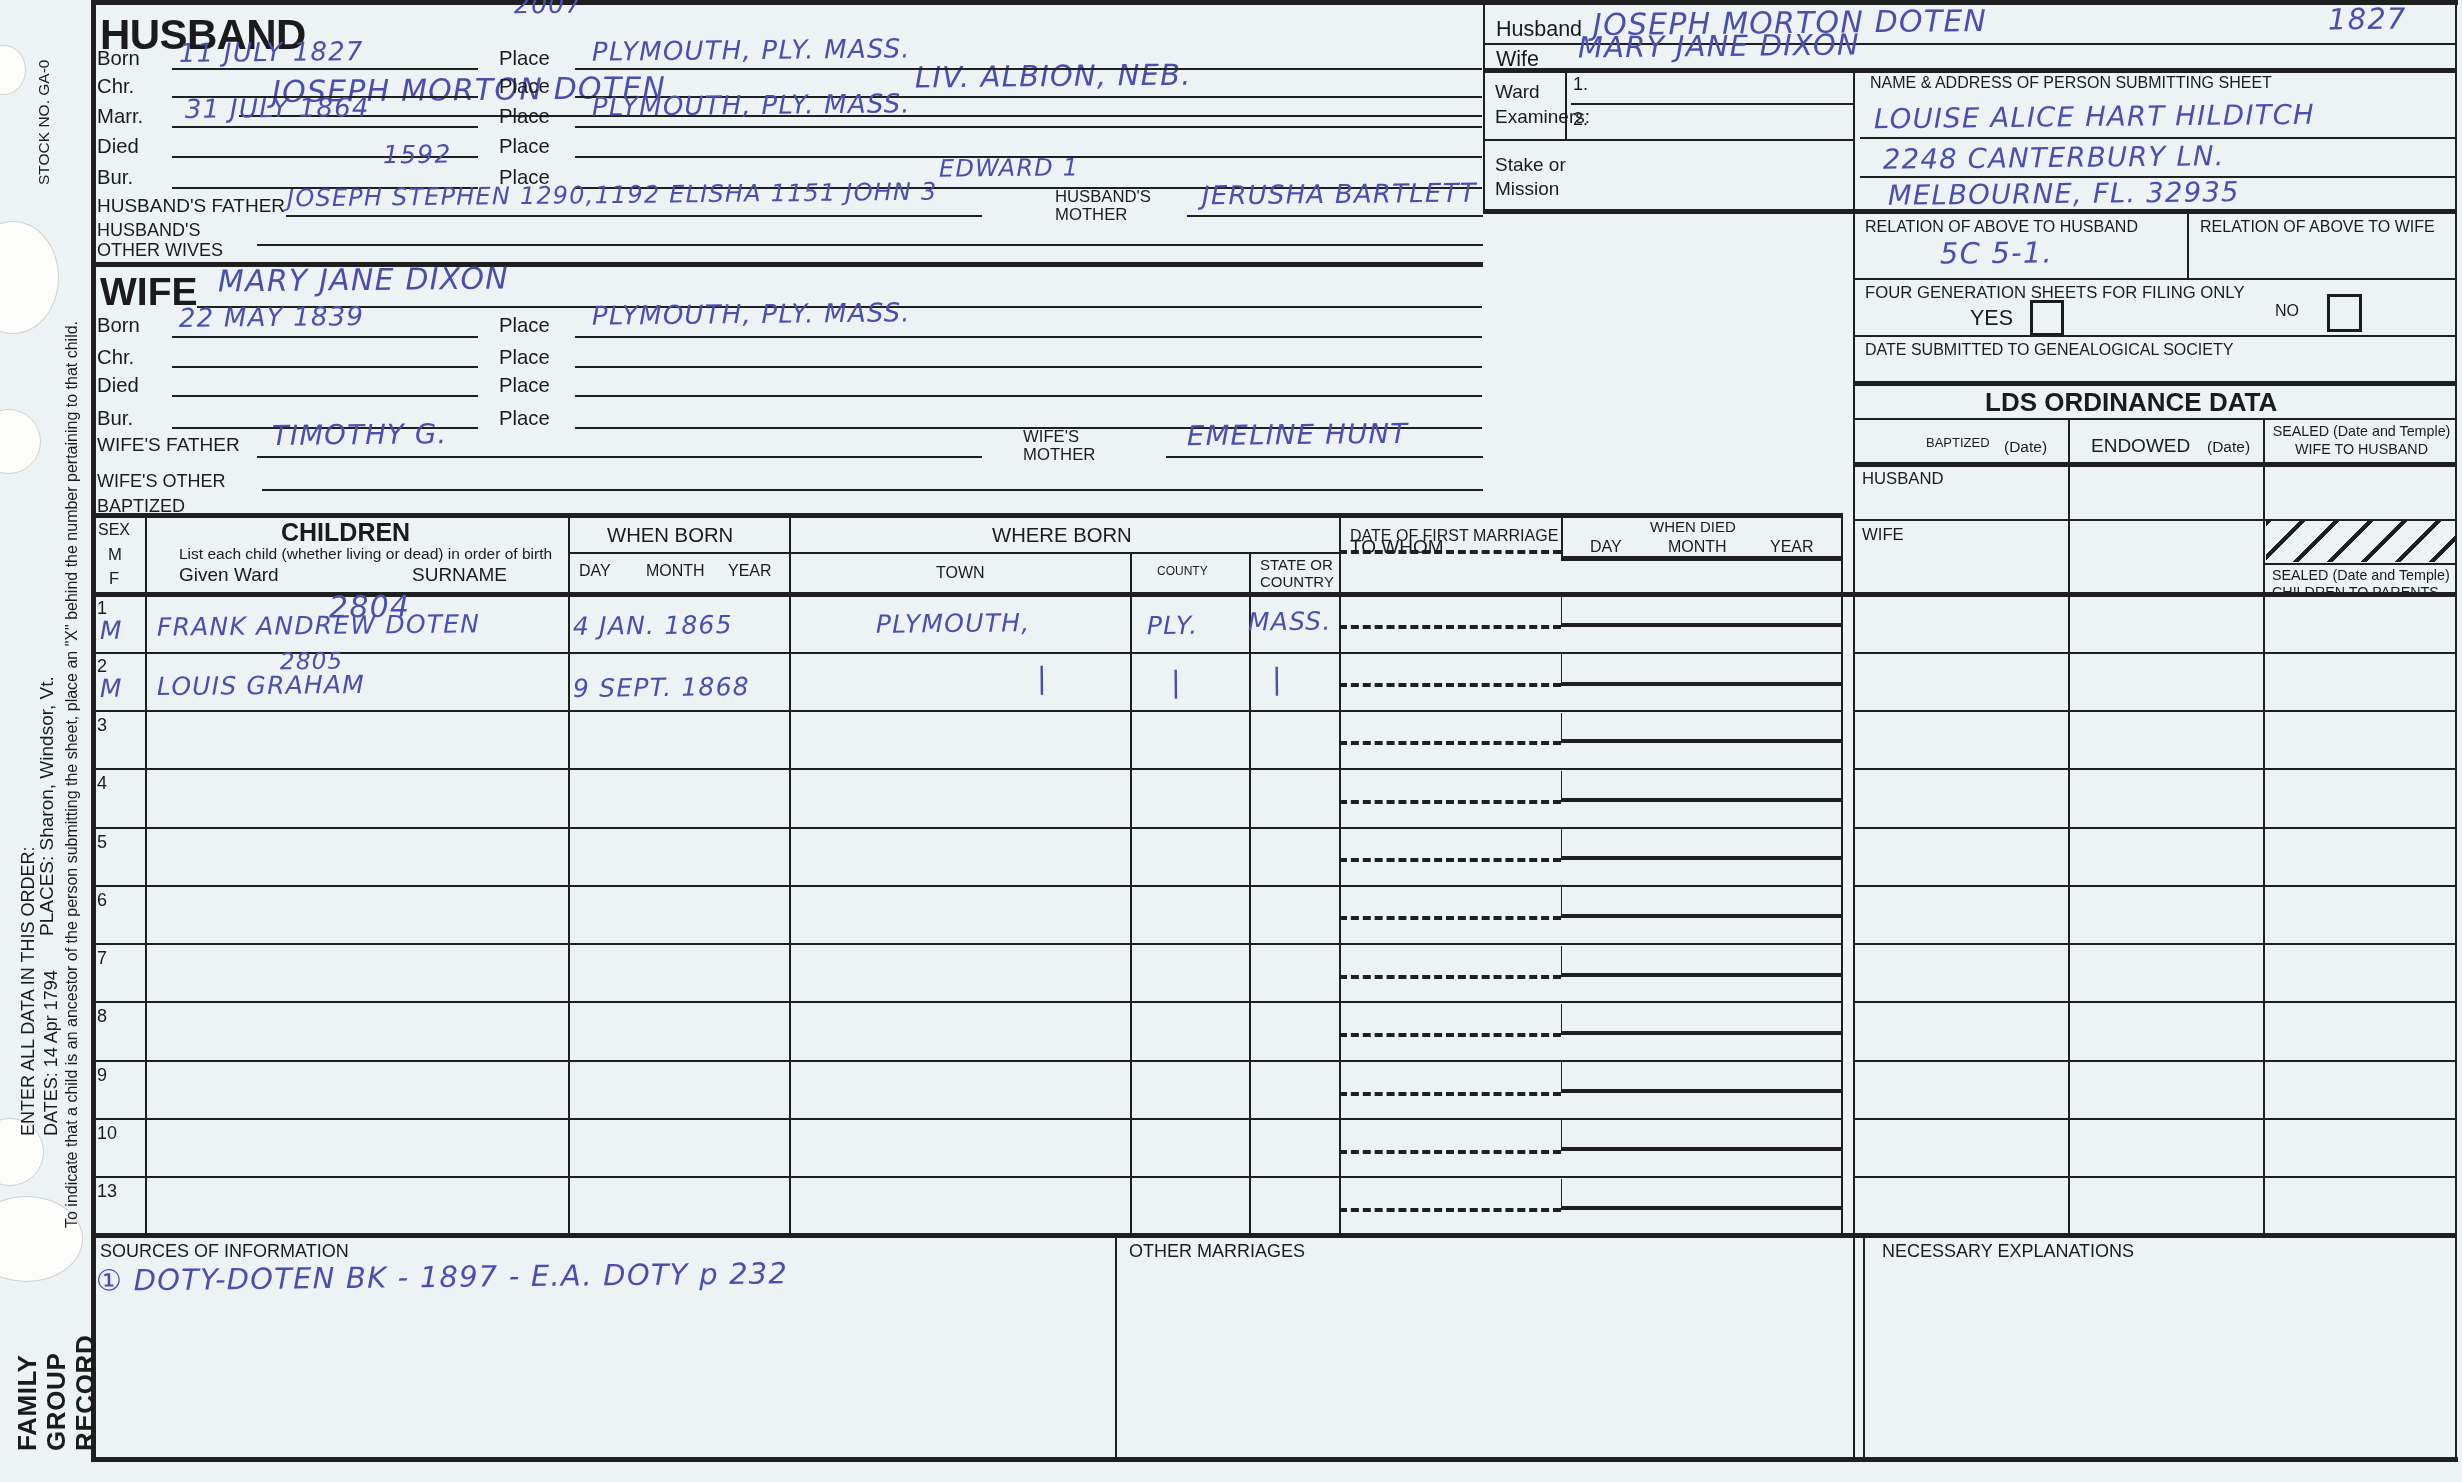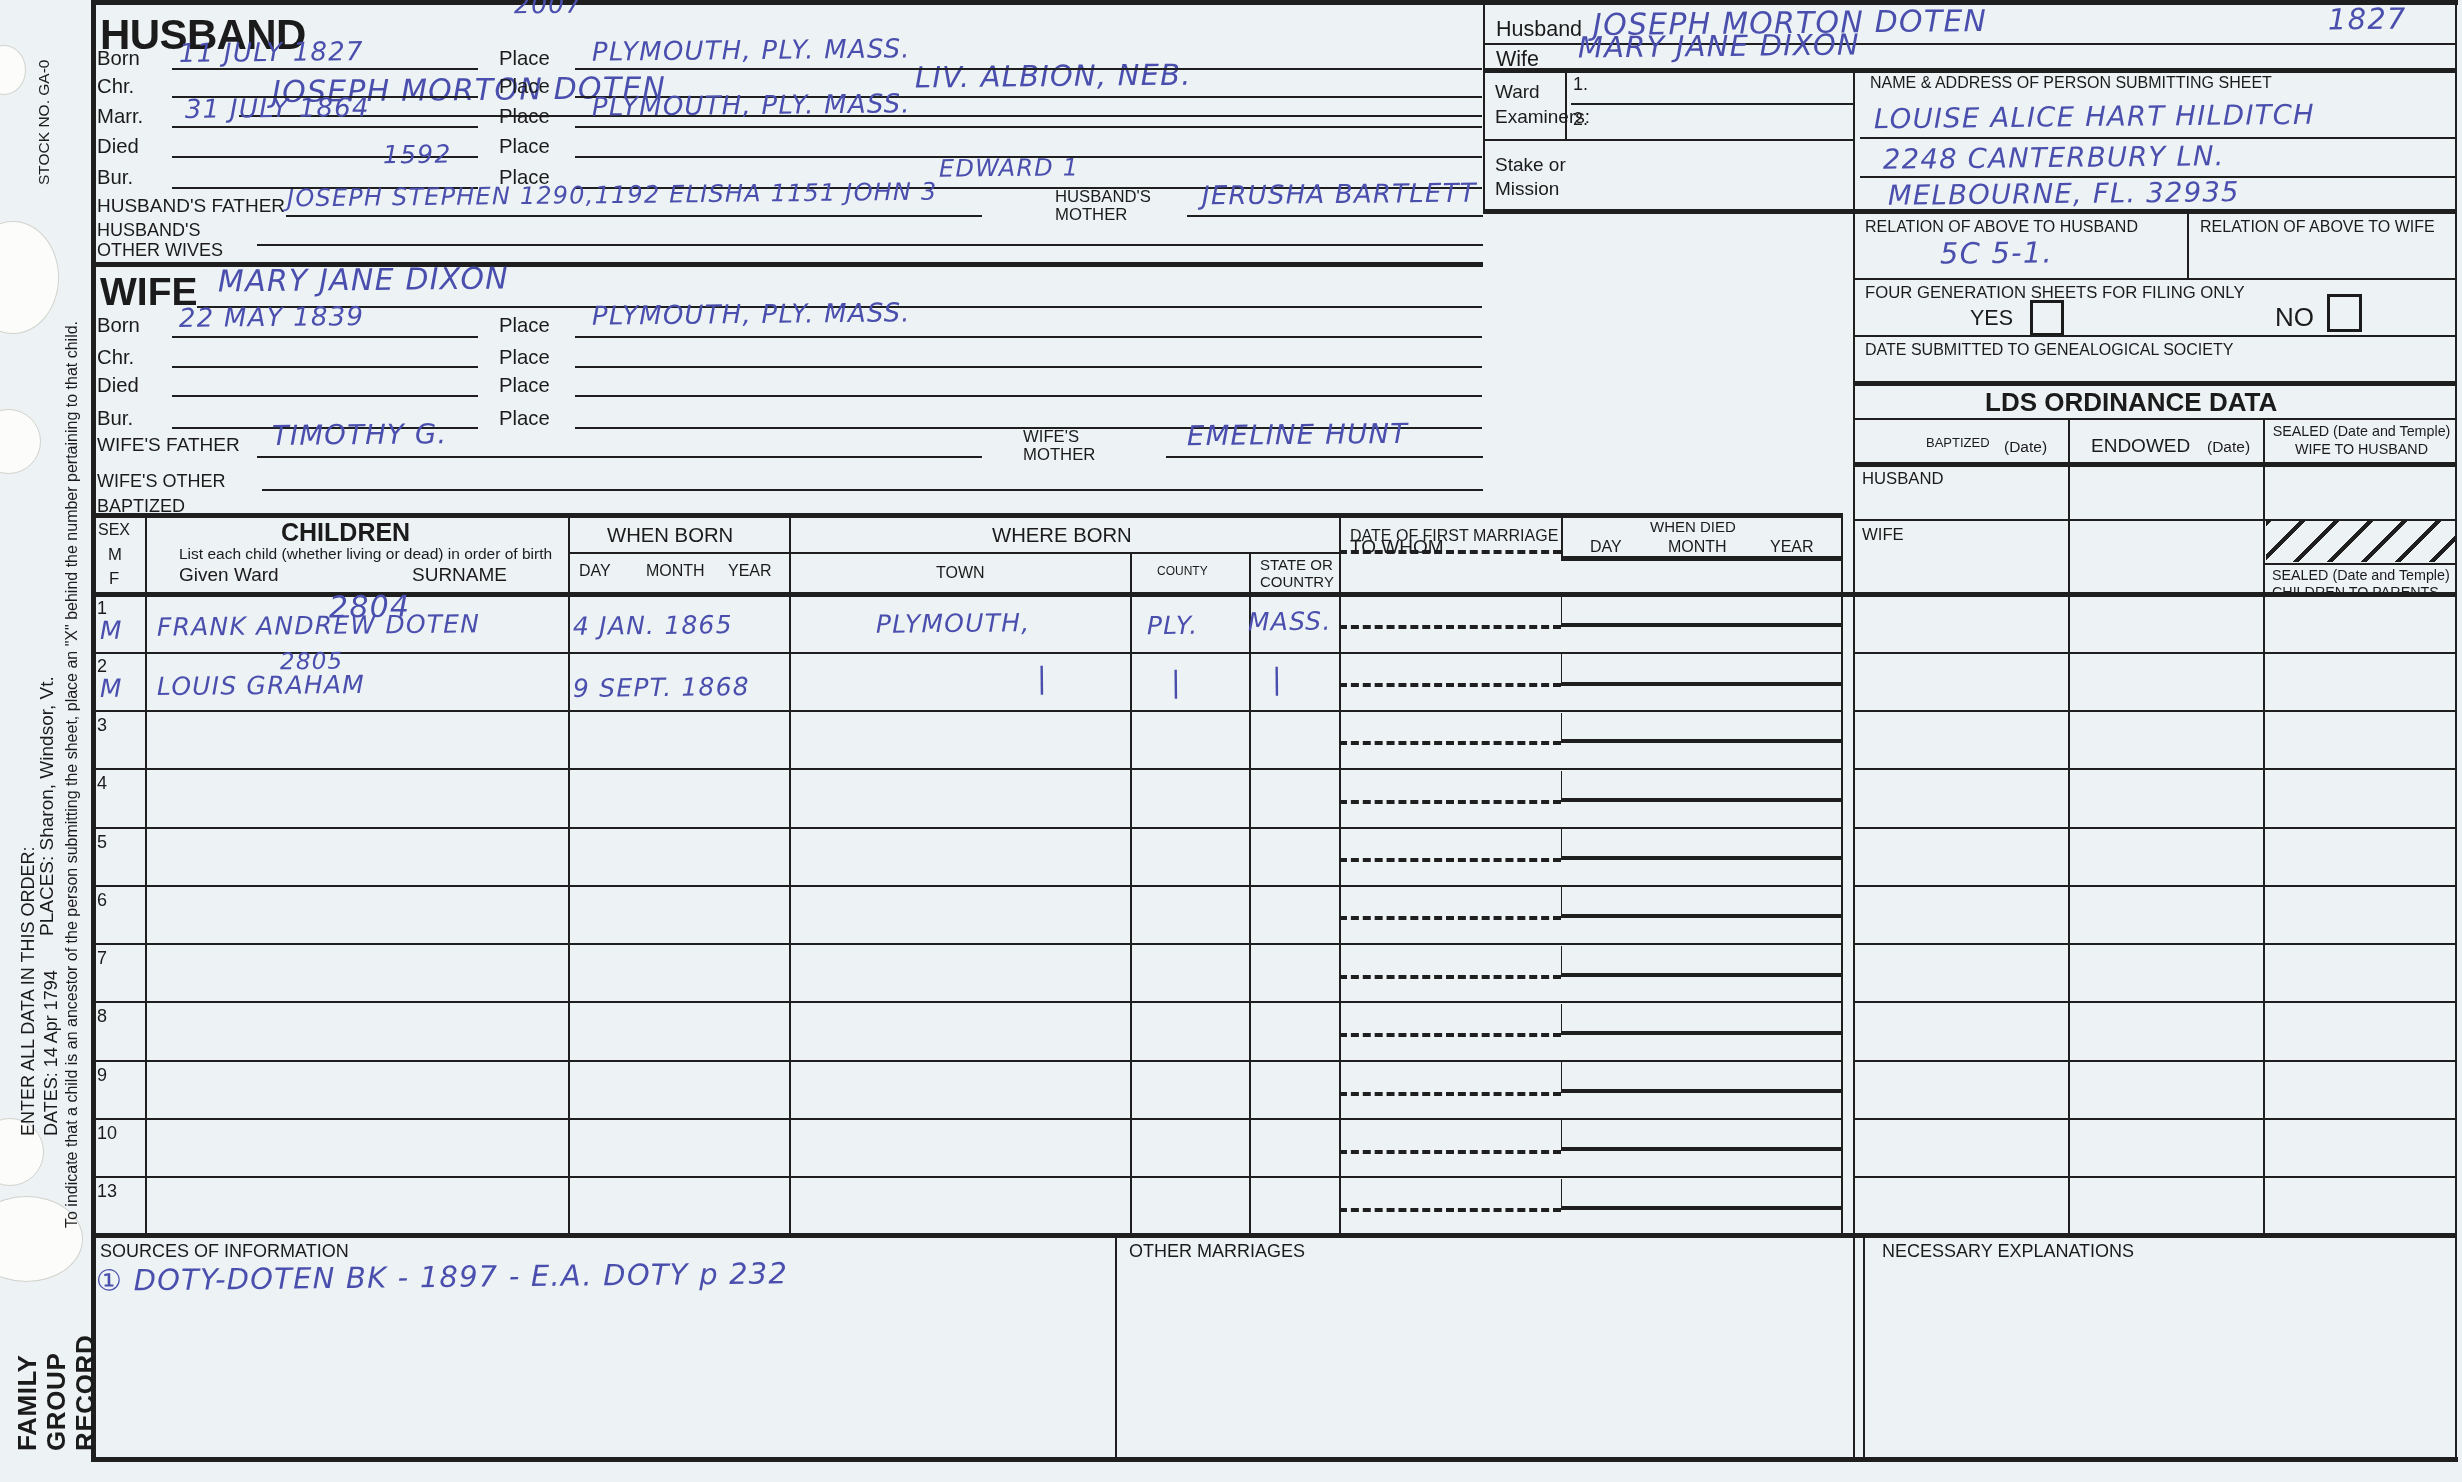--- a/index.html
+++ b/index.html
@@ -176,21 +176,21 @@
 
   <div class="lbl" style="left:1865px;top:218px;font-size:16px;">RELATION OF ABOVE TO HUSBAND</div>
   <div class="vline" style="left:2187px;top:210px;height:68px;"></div>
   <div class="lbl" style="left:2200px;top:218px;font-size:16px;">RELATION OF ABOVE TO WIFE</div>
   <div class="hw" style="left:1940px;top:236px;font-size:29px;">5C 5-1.</div>
   <div class="hline" style="left:1853px;top:278px;width:604px;"></div>
 
   <div class="lbl" style="left:1865px;top:283px;font-size:16.7px;">FOUR GENERATION SHEETS FOR FILING ONLY</div>
   <div class="lbl" style="left:1970px;top:306px;font-size:21.5px;">YES</div>
   <div class="cbox" style="left:2030px;top:300px;width:27.5px;height:30px;"></div>
-  <div class="lbl" style="left:2275px;top:302px;font-size:26px;">NO</div>
+  <div class="lbl" style="left:2275px;top:302px;font-size:16px;">NO</div>
   <div class="cbox" style="left:2327px;top:294px;width:29px;height:32px;"></div>
   <div class="hline" style="left:1853px;top:335px;width:604px;"></div>
 
   <div class="lbl" style="left:1865px;top:341px;font-size:16px;">DATE SUBMITTED TO GENEALOGICAL SOCIETY</div>
   <div class="thick" style="left:1853px;top:381px;width:604px;"></div>
 
   <div class="lbl b" style="left:1985px;top:387px;font-size:26px;">LDS ORDINANCE DATA</div>
   <div class="hline" style="left:1853px;top:418px;width:604px;"></div>
   <div class="vline" style="left:2068px;top:418px;height:816px;"></div>
   <div class="vline" style="left:2263px;top:418px;height:816px;"></div>

